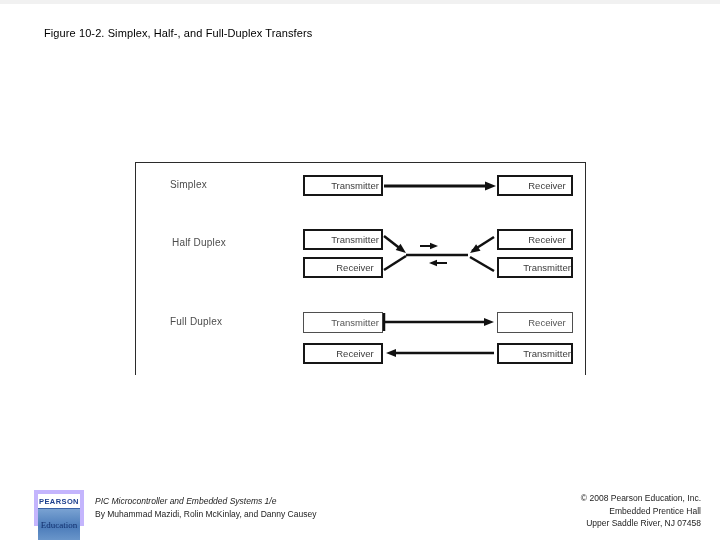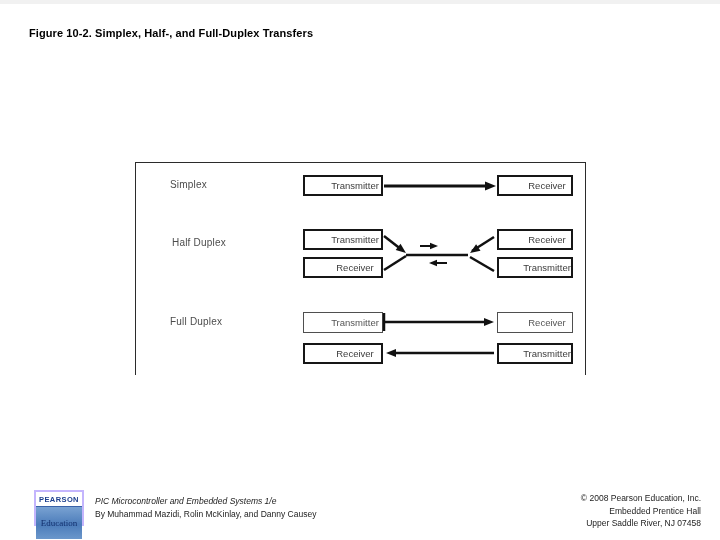--- a/index.html
+++ b/index.html
@@ -2,21 +2,21 @@
 <html><head>
 <meta charset="utf-8">
 <style>
   html,body{margin:0;padding:0;}
   body{
     width:720px;height:540px;position:relative;background:#ffffff;overflow:hidden;
     font-family:"Liberation Sans",sans-serif;
   }
   .top-strip{position:absolute;top:0;left:0;width:720px;height:4px;background:#f1f1f1;}
   .slide-title{
-    position:absolute;left:29px;top:27px;font-size:11px;font-weight:bold;color:#000;
+    position:absolute;left:44px;top:27px;font-size:11px;font-weight:normal;color:#000;
     letter-spacing:0.1px;
   }
   
   .diagram-frame{
     position:absolute;left:135px;top:162px;width:451px;height:213px;box-sizing:border-box;
     border-top:1px solid #2b2b2b;border-left:1px solid #2b2b2b;border-right:1px solid #2b2b2b;
     background:#fff;
   }
   .row-label{
     position:absolute;font-size:10px;color:#4c4c4c;letter-spacing:0.2px;
@@ -36,21 +36,21 @@
   .footer-left{
     position:absolute;left:95px;top:495px;font-size:8.5px;color:#1c1c1c;line-height:13px;
   }
   .footer-left .book-title{font-style:italic;}
   .footer-right{
     position:absolute;right:19px;top:492px;text-align:right;font-size:8.5px;color:#1c1c1c;
     line-height:12.5px;
   }
   .logo{
     position:absolute;left:34px;top:490px;width:50px;height:36px;box-sizing:border-box;
-    border:2px solid #c4b5fd;
+    border:4px solid #c4b5fd;
   }
   .logo-top{
     height:14px;background:#ffffff;color:#1c3f8d;font-weight:bold;font-size:7.5px;
     display:flex;align-items:center;justify-content:center;letter-spacing:0.4px;
     border-bottom:1px solid #3a62a8;
   }
   .logo-bottom{
     height:32px;background:linear-gradient(#79a2d2 0%,#4c7cba 55%,#6b97cb 100%);
     color:#12306e;font-family:"Liberation Serif",serif;font-size:9px;
     display:flex;align-items:center;justify-content:center;

